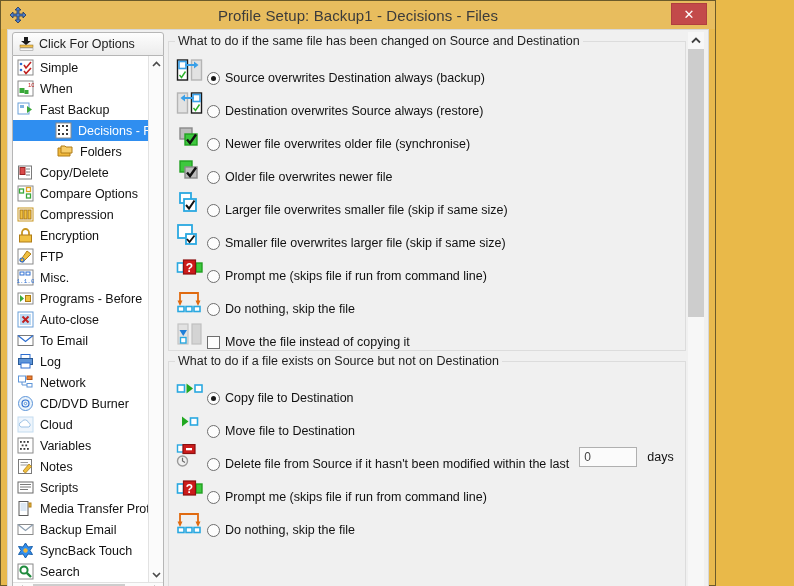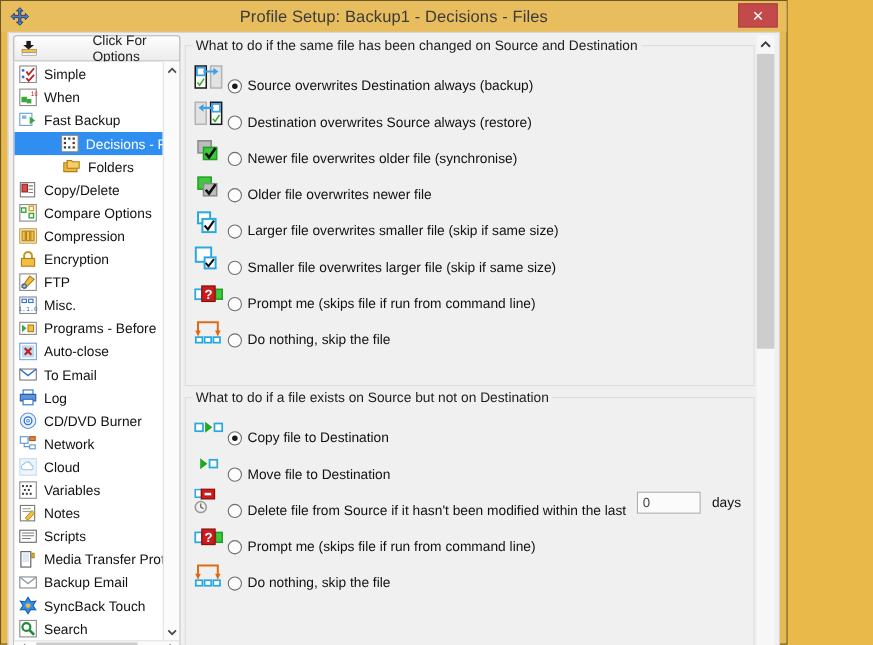--- a/index.html
+++ b/index.html
@@ -68,21 +68,20 @@
   }
   .sidebar-header {
     height: 24px; flex: 0 0 24px;
     background: linear-gradient(#fdfdfd, #ececec);
     border: 1px solid #b6b6b6;
     border-radius: 3px 3px 0 0;
     display: flex; align-items: center;
     padding-left: 6px;
     font-size: 12.5px; color: #222;
     cursor: pointer;
-    gap: 45px;
   }
   .sidebar-header .hdr-ico { margin-right: 5px; display:flex; }
   .listwrap {
     flex: 1 1 auto;
     border: 1px solid #b6b6b6;
     border-top: none;
     background: #fff;
     display: flex; flex-direction: column;
     min-height: 0;
   }
@@ -430,38 +429,38 @@
                       <rect x="4" y="1.5" width="9" height="4" fill="#fff" stroke="#2f6fd0"></rect>
                       <rect x="1.5" y="5.5" width="14" height="6" fill="#5e95d8" stroke="#2a5a96"></rect>
                       <rect x="4" y="10" width="9" height="5" fill="#fff" stroke="#2f6fd0"></rect>
                     </svg>
                   </span>
                   <span class="nav-label">Log</span>
                 </div>
                 <div class="nav-item">
                   <span class="nav-ico">
                     <svg width="17" height="17" viewBox="0 0 17 17">
-                      <circle cx="8.5" cy="8.5" r="7" fill="#eaf3fb" stroke="#5e95d8"></circle>
-                      <circle cx="8.5" cy="8.5" r="3.5" fill="none" stroke="#2f6fd0" stroke-width="1.2"></circle>
-                      <circle cx="8.5" cy="8.5" r="1.2" fill="#fff" stroke="#5e95d8"></circle>
-                    </svg>
-                  </span>
-                  <span class="nav-label">CD/DVD Burner</span>
-                </div>
-                <div class="nav-item">
-                  <span class="nav-ico">
-                    <svg width="17" height="17" viewBox="0 0 17 17">
                       <rect x="1.5" y="2" width="7" height="6" fill="#fff" stroke="#5e95d8"></rect>
                       <rect x="10" y="2" width="5" height="3.5" fill="#f08030" stroke="#b05518"></rect>
                       <rect x="10" y="9.5" width="5" height="3.5" fill="#fff" stroke="#5e95d8"></rect>
                       <polyline points="8.5,4 10,4" stroke="#5e95d8"></polyline>
                       <polyline points="5,8 5,11 10,11" fill="none" stroke="#5e95d8"></polyline>
                     </svg>
                   </span>
                   <span class="nav-label">Network</span>
+                </div>
+                <div class="nav-item">
+                  <span class="nav-ico">
+                    <svg width="17" height="17" viewBox="0 0 17 17">
+                      <circle cx="8.5" cy="8.5" r="7" fill="#eaf3fb" stroke="#5e95d8"></circle>
+                      <circle cx="8.5" cy="8.5" r="3.5" fill="none" stroke="#2f6fd0" stroke-width="1.2"></circle>
+                      <circle cx="8.5" cy="8.5" r="1.2" fill="#fff" stroke="#5e95d8"></circle>
+                    </svg>
+                  </span>
+                  <span class="nav-label">CD/DVD Burner</span>
                 </div>
                 <div class="nav-item">
                   <span class="nav-ico">
                     <svg width="17" height="17" viewBox="0 0 17 17">
                       <rect x="1" y="1" width="15" height="15" fill="#eef5fc" stroke="#c4dcf0"></rect>
                       <path d="M4 11 A2.6 2.6 0 0 1 4.6 6 A3.6 3.6 0 0 1 11.4 6.6 A2.4 2.4 0 0 1 12 11 Z" fill="#fff" stroke="#9cc2e6"></path>
                     </svg>
                   </span>
                   <span class="nav-label">Cloud</span>
                 </div>
@@ -686,20 +685,34 @@
                       <rect x="2" y="17.5" width="6" height="5" fill="#fff" stroke="#2aa8e0" stroke-width="1.6"></rect>
                       <rect x="10" y="17.5" width="6" height="5" fill="#fff" stroke="#2aa8e0" stroke-width="1.6"></rect>
                       <rect x="18" y="17.5" width="6" height="5" fill="#fff" stroke="#2aa8e0" stroke-width="1.6"></rect>
                     </svg>
                   </span>
                   <label class="opt-ctl">
                     <span class="radio"></span>
                     <span>Do nothing, skip the file</span>
                   </label>
                 </div>
+                <div class="opt-row">
+                  <span class="opt-ico">
+                    <svg width="28" height="26" viewBox="0 0 28 26">
+                      <rect x="2" y="2" width="10" height="20" fill="#e2e2e2" stroke="#c4c4c4" stroke-width="1.2"></rect>
+                      <rect x="16" y="2" width="9" height="20" fill="#d4d4d4" stroke="#c0c0c0" stroke-width="1.2"></rect>
+                      <polygon points="3.5,8 11,8 7.25,14" fill="#1f7fd8"></polygon>
+                      <rect x="4.5" y="15.5" width="5.5" height="5.5" fill="#fff" stroke="#2aa8e0" stroke-width="1.4"></rect>
+                    </svg>
+                  </span>
+                  <label class="opt-ctl">
+                    <span class="checkbox"></span>
+                    <span>Move the file instead of copying it</span>
+                  </label>
+                </div>
               </div>
           </div>
 
           <div class="group g2">
             <div class="grp-title">What to do if a file exists on Source but not on Destination</div>
             <div class="grp-body" id="g2-body">
                 <div class="opt-row">
                   <span class="opt-ico">
                     <svg width="28" height="26" viewBox="0 0 28 26">
                       <rect x="1.5" y="7" width="7" height="7" fill="#fff" stroke="#2aa8e0" stroke-width="1.6"></rect>

